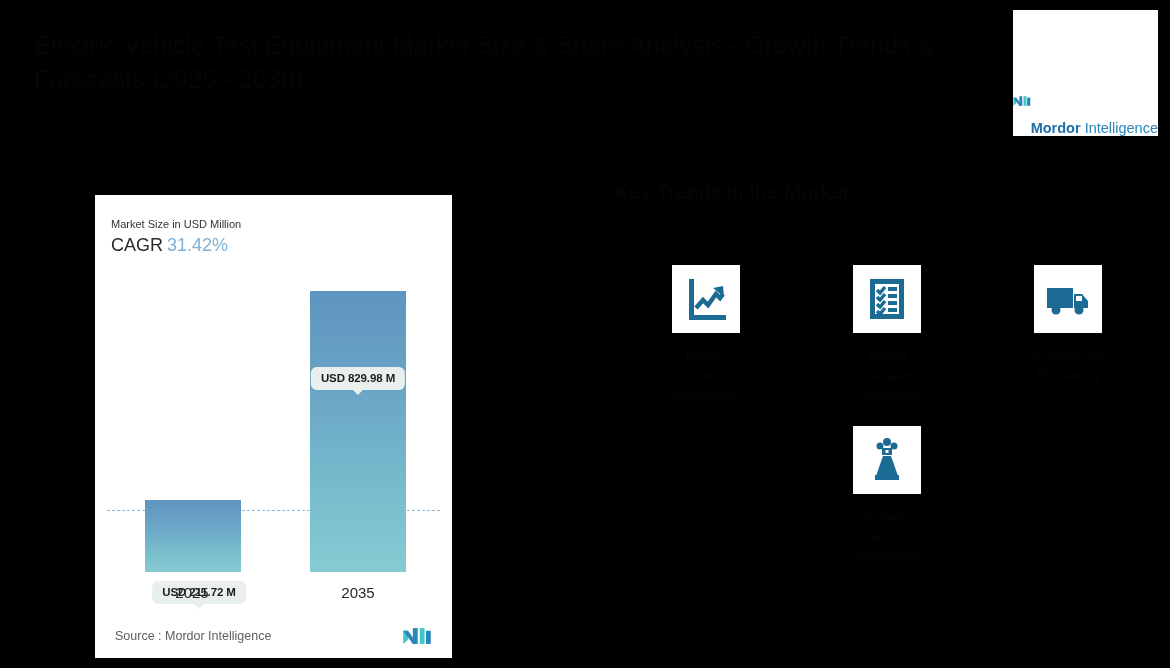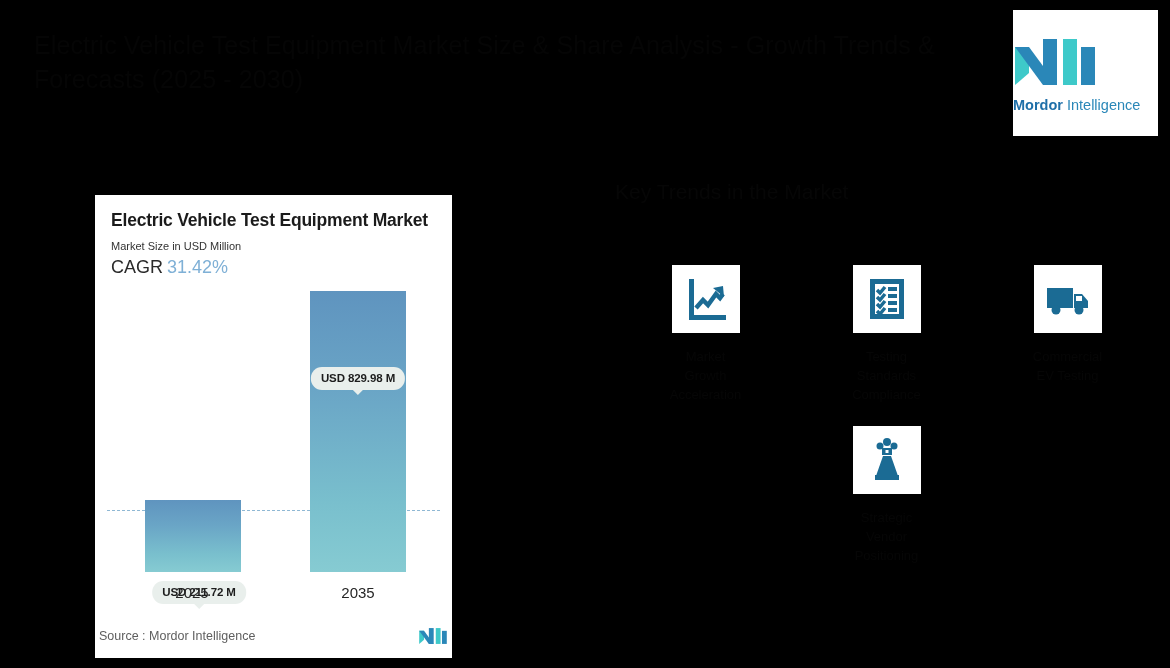--- a/index.html
+++ b/index.html
@@ -34,22 +34,22 @@
 
   
   .logo-panel {
     position: absolute;
     left: 1013px;
     top: 10px;
     width: 145px;
     height: 126px;
     background: #ffffff;
     display: flex;
-    flex-direction: column;
-    align-items: flex-start;
+    flex-direction: row;
+    align-items: flex-end;
     justify-content: center;
   }
   .logo-mark {
     width: 84px;
     height: 58px;
     margin-bottom: 6px;
   }
   .logo-text {
     font-size: 14.5px;
     white-space: nowrap;
@@ -136,21 +136,21 @@
   .bar.b2 { height: 281px; }
 
   .pill {
     position: absolute;
     transform: translateX(-50%);
     background: #e9efec;
     color: #1c1c1c;
     font-size: 11.5px;
     font-weight: 700;
     padding: 5px 10px 6px 10px;
-    border-radius: 11px;
+    border-radius: 6px;
     white-space: nowrap;
     letter-spacing: -0.1px;
   }
   .pill::after {
     content: "";
     position: absolute;
     left: 50%;
     bottom: -5px;
     margin-left: -5px;
     border-left: 5px solid transparent;
@@ -172,21 +172,21 @@
   .x-label.x2 { left: 263px; }
 
   .chart-footer {
     position: absolute;
     left: 0;
     bottom: 0;
     width: 357px;
     height: 45px;
     display: flex;
     align-items: center;
-    padding: 0 4px;
+    padding: 0 20px;
     box-sizing: border-box;
   }
   .source-text {
     font-size: 12.5px;
     color: #5e5e5e;
   }
   .footer-mark {
     margin-left: auto;
     width: 30px;
     height: 20px;
@@ -260,21 +260,20 @@
     <polygon points="68,14 82,14 82,52 68,52" fill="#2a87b8"></polygon>
     <polygon points="68,14 82,14 82,20 68,52" fill="#2a87b8"></polygon>
   </svg>
   <div class="logo-text">
     <span class="bold">Mordor</span><span class="light"> Intelligence</span>
   </div>
 </div>
 
 <div class="chart-card">
   <div class="chart-head">
-    <div class="chart-title">Electric Vehicle Test Equipment Market</div>
     <div class="chart-subtitle">Market Size in USD Million</div>
     <div class="chart-cagr">
       <span>CAGR</span><span class="cagr-value">31.42%</span>
     </div>
   </div>
 
   <div class="plot">
     <div class="dashed-line"></div>
 
     <div class="bar-group">

